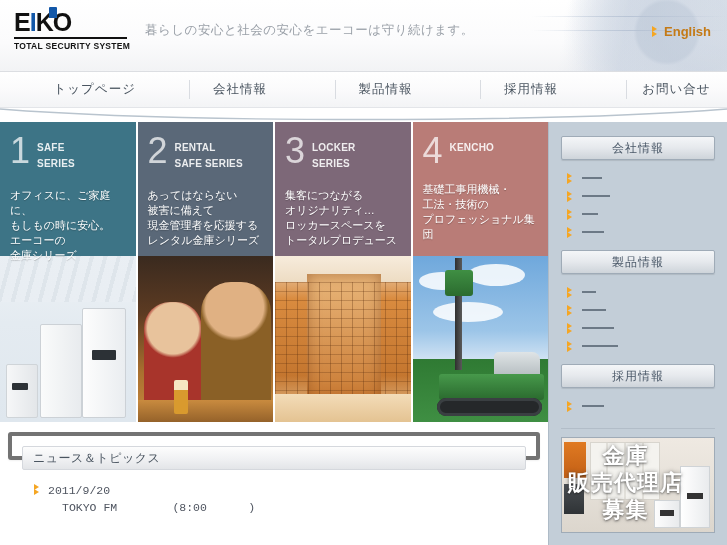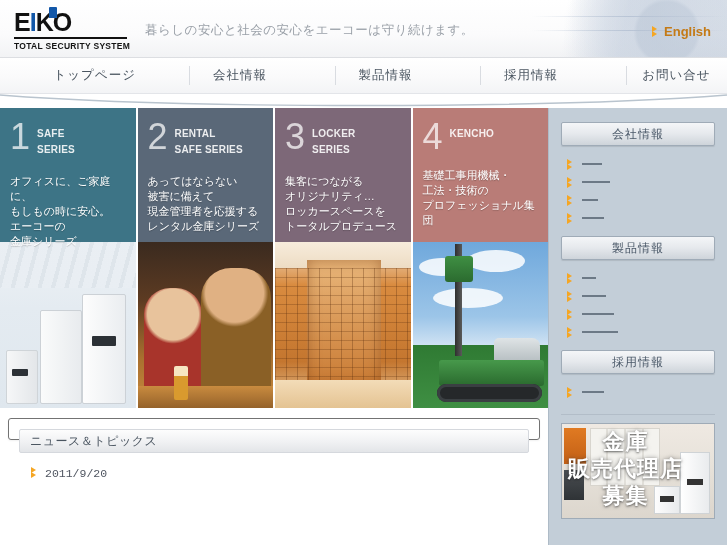--- a/index.html
+++ b/index.html
@@ -7,21 +7,21 @@
     width: 727px; height: 545px;
     overflow: hidden;
     background: #ffffff;
     font-family: "Liberation Sans", "DejaVu Sans", sans-serif;
   }
   #page { position: relative; width: 727px; height: 545px; background:#fff; }
 
   
   .header {
     position: relative;
-    height: 58px;
+    height: 72px;
     background: linear-gradient(to bottom,#ffffff 0%,#fbfbfc 60%,#f2f3f5 100%);
     border-bottom: 1px solid #dcdee2;
     overflow: hidden;
   }
   .globe-art {
     position: absolute; right: -10px; top: -18px;
     width: 250px; height: 96px;
     background:
       radial-gradient(circle at 72% 52%, rgba(186,198,214,.55) 0 16%, rgba(200,210,224,.30) 18% 33%, rgba(255,255,255,0) 56%),
       radial-gradient(circle at 86% 40%, rgba(170,185,205,.40) 0 22%, rgba(255,255,255,0) 60%),
@@ -236,21 +236,21 @@
     text-shadow:0 1px 1px rgba(0,0,0,.25);
   }
 
   .banners-filler{
     position:absolute; left:0; right:0; top:300px; bottom:0; background:#fff;
   }
 
   
   .news-outer {
     position:absolute; left:8px; top:310px; width:532px; bottom:0;
-    background:#fff; border:1px solid #737373; border-radius:3px;
+    background:#fff; border:4px solid #737373; border-radius:3px;
     box-shadow:0 1px 2px rgba(0,0,0,.06);
     padding:10px;
     font-family:Liberation Mono, monospace;
   }
   .news-head {
     height:24px; display:flex; align-items:center; padding-left:10px;
     background:linear-gradient(to bottom,#fdfdfd 0%,#f0f1f3 55%,#e3e5e8 100%);
     border:1px solid #d5d8dd; border-radius:2px;
     font-size:12px; color:#4a5560; letter-spacing:.5px;
   }
@@ -466,20 +466,21 @@
       <div class="banners-filler"></div>
 
       <div class="news-outer">
         <div class="news-head">ニュース＆トピックス</div>
         <div class="news-list">
 
           <div class="news-item">
             <span class="arrow-s news-arrow"></span>
             <div class="news-body">
               <div>2011/9/20</div>
+              <div class="news-sub">TOKYO FM        (8:00      )</div>
             </div>
           </div>
 
 
         </div>
       </div>
     </div>
 
     <div class="sidebar">
 

